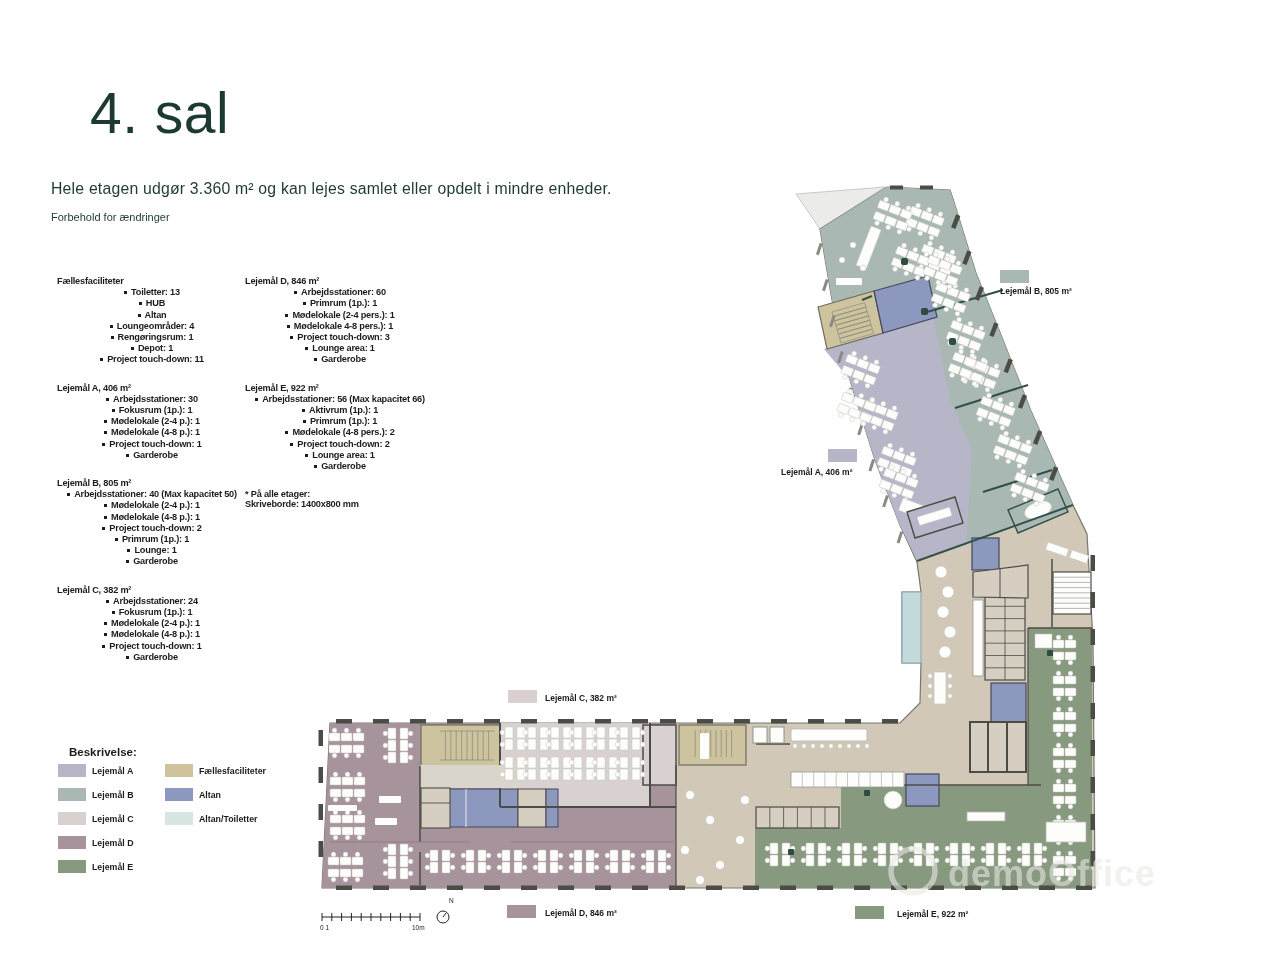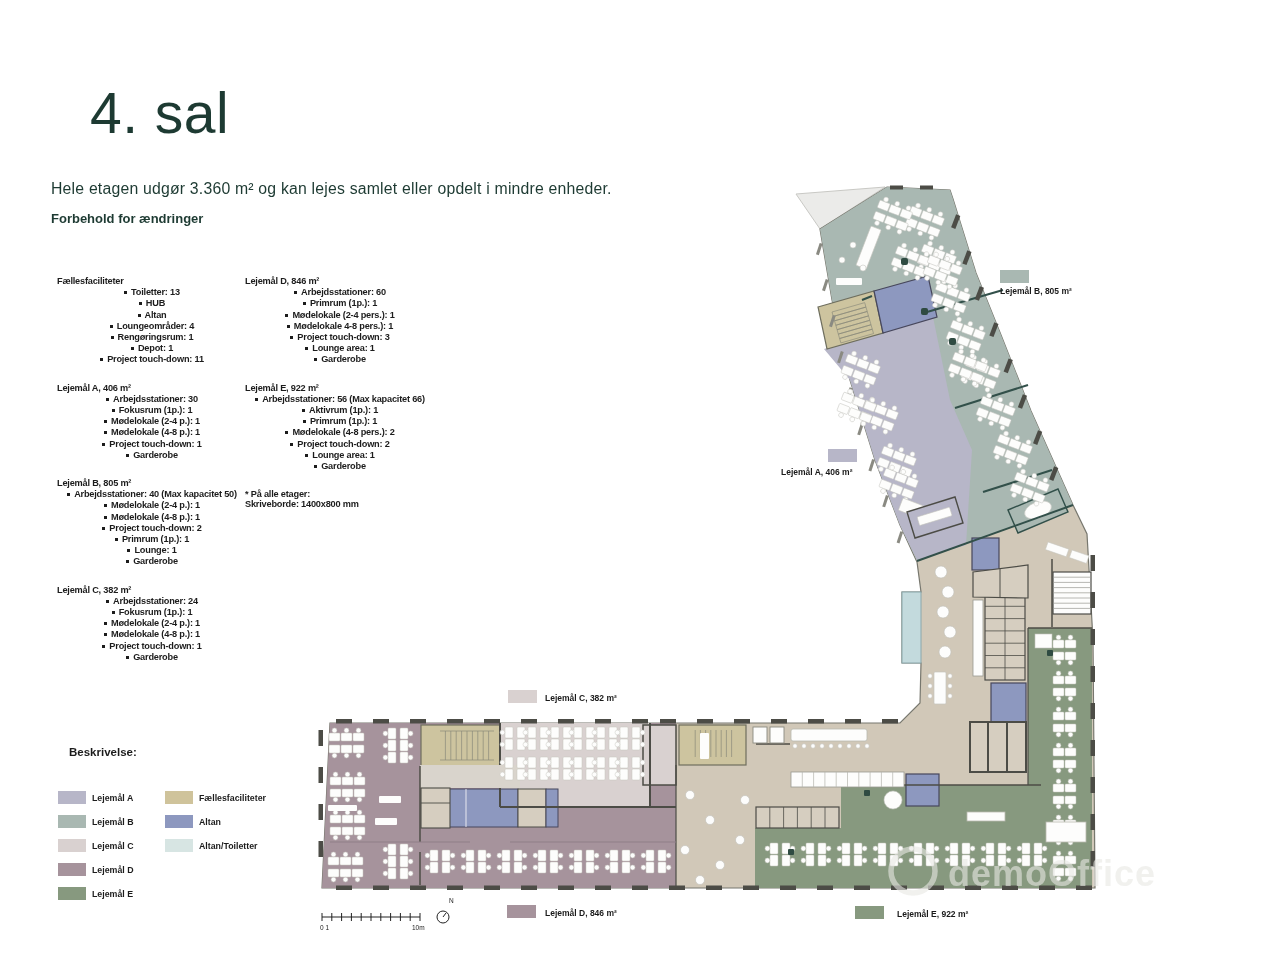--- a/index.html
+++ b/index.html
@@ -1,27 +1,27 @@
 <!DOCTYPE html>
 <html><head><meta charset="utf-8">
 <style>
 * { margin:0; padding:0; box-sizing:border-box; }
 body { width:1280px; height:960px; background:#fff; font-family:"Liberation Sans", sans-serif; position:relative; overflow:hidden; }
 #title { position:absolute; left:50px; top:80px; font-size:57px; font-weight:400; color:#1d3a32; letter-spacing:0.5px;margin-left:40px; }
 #sub { position:absolute; left:51px; top:180px; font-size:15.8px; color:#1d3a32; letter-spacing:0.2px; }
-#sub2 { position:absolute; left:51px; top:211px; font-size:13px; font-weight:bold; color:#1d3a32; }
+#sub2 { position:absolute; left:51px; top:211px; font-size:11px; font-weight:normal; color:#1d3a32; }
 .col { position:absolute; top:276px; font-size:9.2px; font-weight:bold; color:#1c1c1c; letter-spacing:-0.2px; }
 #c1 { left:57px; width:190px; }
 #c2 { left:245px; width:190px; }
 .grp { margin-bottom:17px; }
 .lh { line-height:11.2px; }
 .li { line-height:11.2px;text-align:center; }
 .b { display:inline-block; width:3px; height:3px; background:#1c1c1c; margin-right:4px; vertical-align:1px; }
 #besk { position:absolute; left:69px; top:746px; font-size:11.5px; font-weight:bold; color:#1c1c1c; }
-.leg { position:absolute; top:788px; }
+.leg { position:absolute; top:761px; }
 #l1 { left:58px; }
 #l2 { left:165px; }
 .lrow { height:24px; }
 .sw { display:inline-block; width:28px; height:13px; vertical-align:middle; }
 .ln { font-size:8.8px; font-weight:bold; color:#1c1c1c; margin-left:6px; vertical-align:middle; }
 #plan { position:absolute; left:0; top:0; }
 </style></head>
 <body>
 <div id="plan"><svg width="1280" height="960" viewBox="0 0 1280 960">
 <defs>

